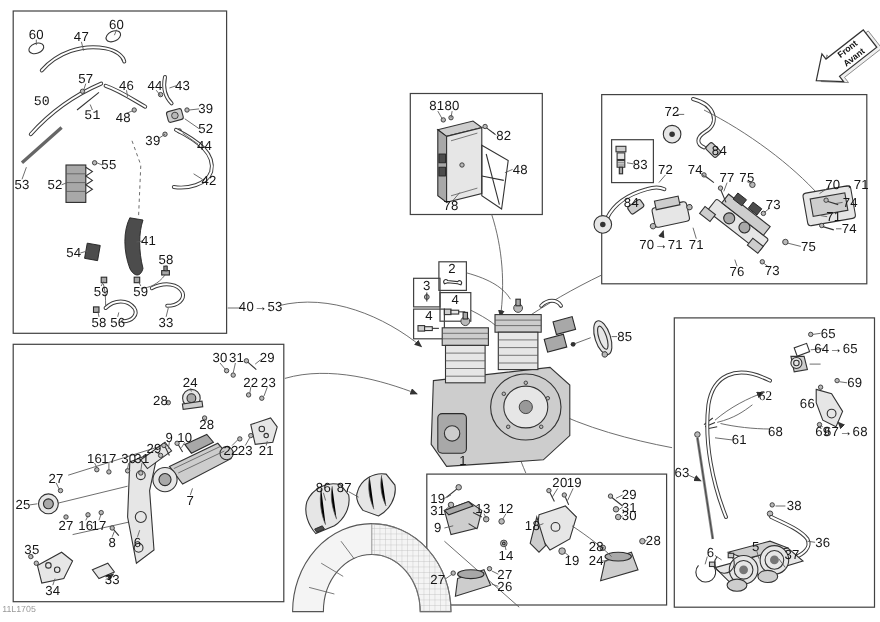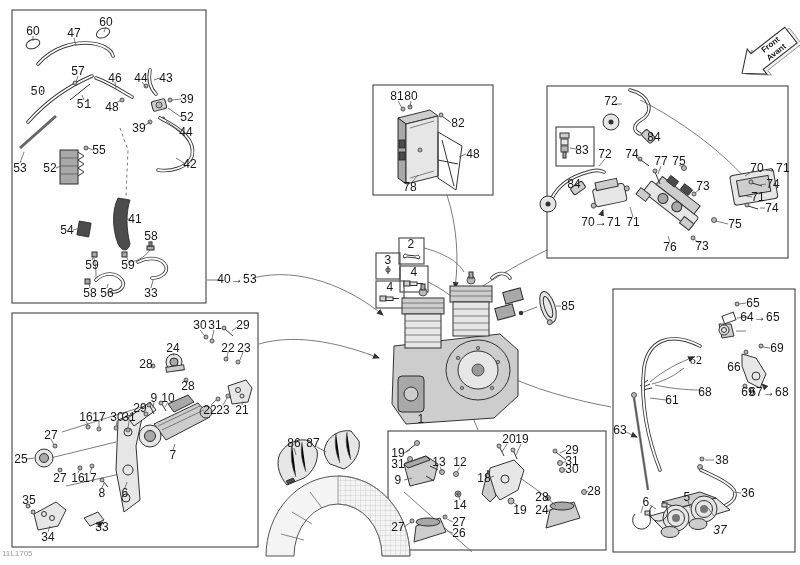--- a/index.html
+++ b/index.html
@@ -514,21 +514,21 @@
       <div class="callout" style="left: 696px; top: 360px; font-family: Liberation Serif, serif;">62</div>
       <div class="callout" style="left: 705px; top: 392px;">68</div>
       <div class="callout" style="left: 748px; top: 392px;">69</div>
       <div class="callout" style="left: 769px; top: 392px;">67→68</div>
       <div class="callout" style="left: 672px; top: 400px;">61</div>
       <div class="callout" style="left: 620px; top: 430px;">63</div>
       <div class="callout" style="left: 722px; top: 460px;">38</div>
       <div class="callout" style="left: 748px; top: 493px;">36</div>
       <div class="callout" style="left: 687px; top: 497px;">5</div>
       <div class="callout" style="left: 646px; top: 502px;">6</div>
-      <div class="callout" style="left: 720px; top: 530px; font-style: italic;">37</div>
+      <div class="callout" style="left: 720px; top: 504px;">37</div>
       <div class="callout" style="left: 398px; top: 453px;">19</div>
       <div class="callout" style="left: 398px; top: 464px;">31</div>
       <div class="callout" style="left: 398px; top: 480px;">9</div>
       <div class="callout" style="left: 439px; top: 462px;">13</div>
       <div class="callout" style="left: 460px; top: 462px;">12</div>
       <div class="callout" style="left: 460px; top: 505px;">14</div>
       <div class="callout" style="left: 459px; top: 522px;">27</div>
       <div class="callout" style="left: 398px; top: 527px;">27</div>
       <div class="callout" style="left: 459px; top: 533px;">26</div>
       <div class="callout" style="left: 509px; top: 439px;">20</div>

